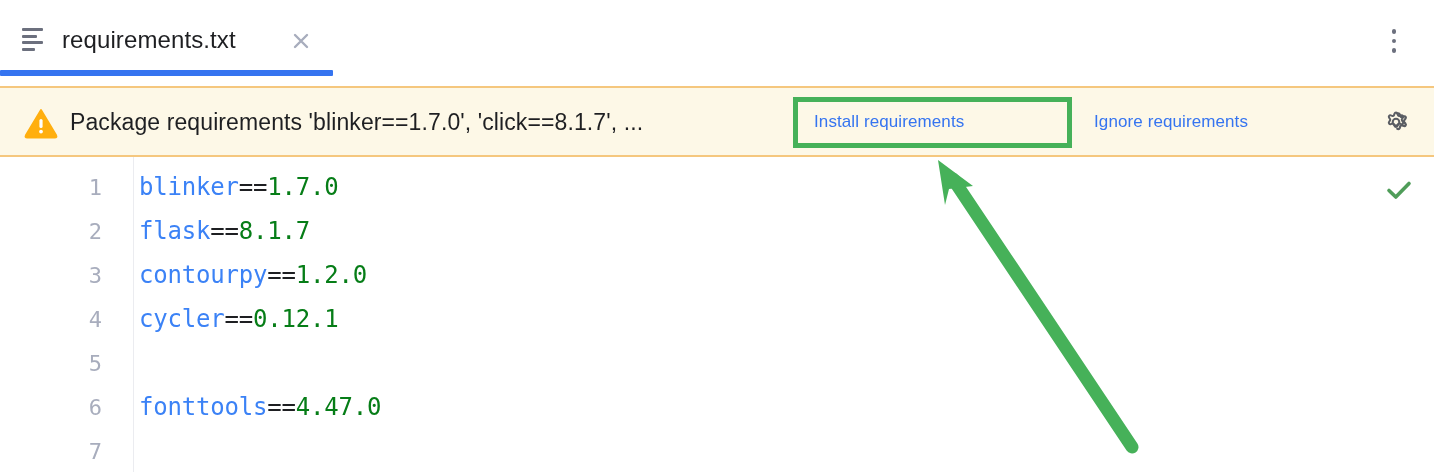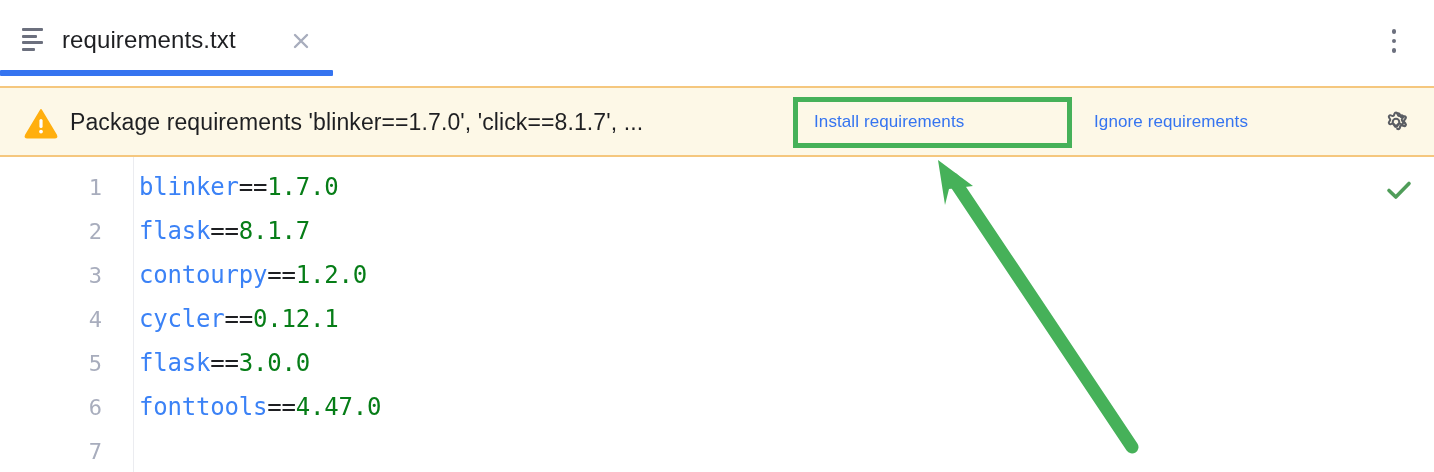--- a/index.html
+++ b/index.html
@@ -314,21 +314,20 @@
       <div class="code-row">
         <span class="lineno">3</span>
         <span class="code-text"><span class="tok-pkg">contourpy</span><span class="tok-op">==</span><span class="tok-ver">1.2.0</span></span>
       </div>
       <div class="code-row">
         <span class="lineno">4</span>
         <span class="code-text"><span class="tok-pkg">cycler</span><span class="tok-op">==</span><span class="tok-ver">0.12.1</span></span>
       </div>
       <div class="code-row">
         <span class="lineno">5</span>
-        <span class="code-text"><span class="tok-pkg">flask</span><span class="tok-op">==</span><span class="tok-ver">3.0.0</span></span>
       </div>
       <div class="code-row">
         <span class="lineno">6</span>
         <span class="code-text"><span class="tok-pkg">fonttools</span><span class="tok-op">==</span><span class="tok-ver">4.47.0</span></span>
       </div>
       <div class="code-row">
         <span class="lineno">7</span>
       </div>
     </div>
 

